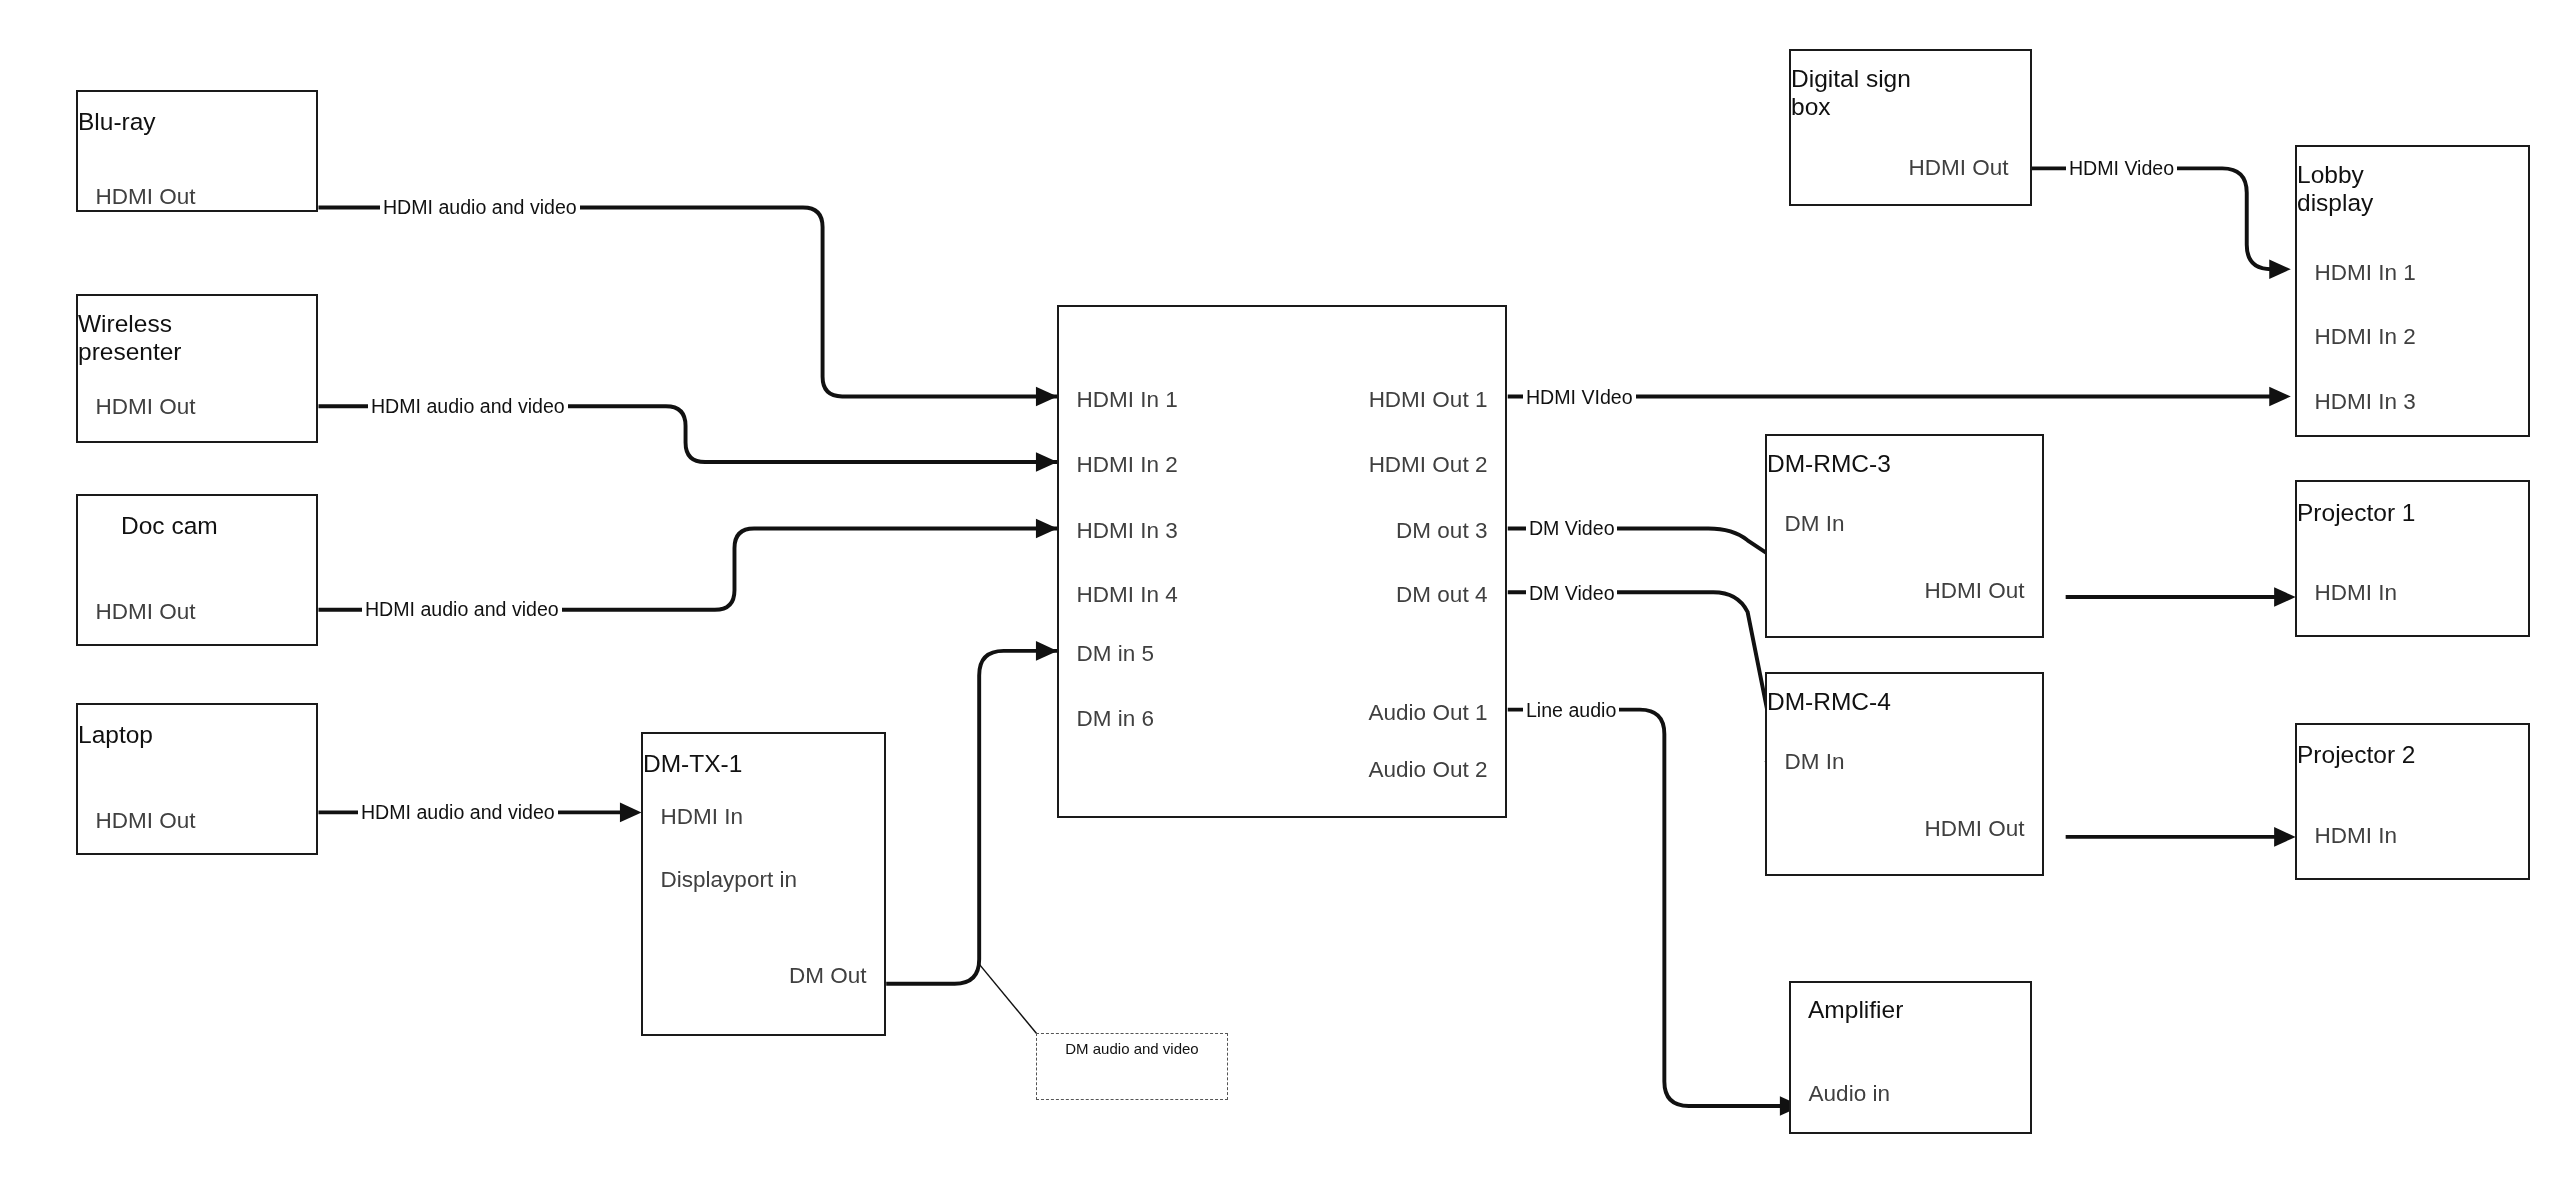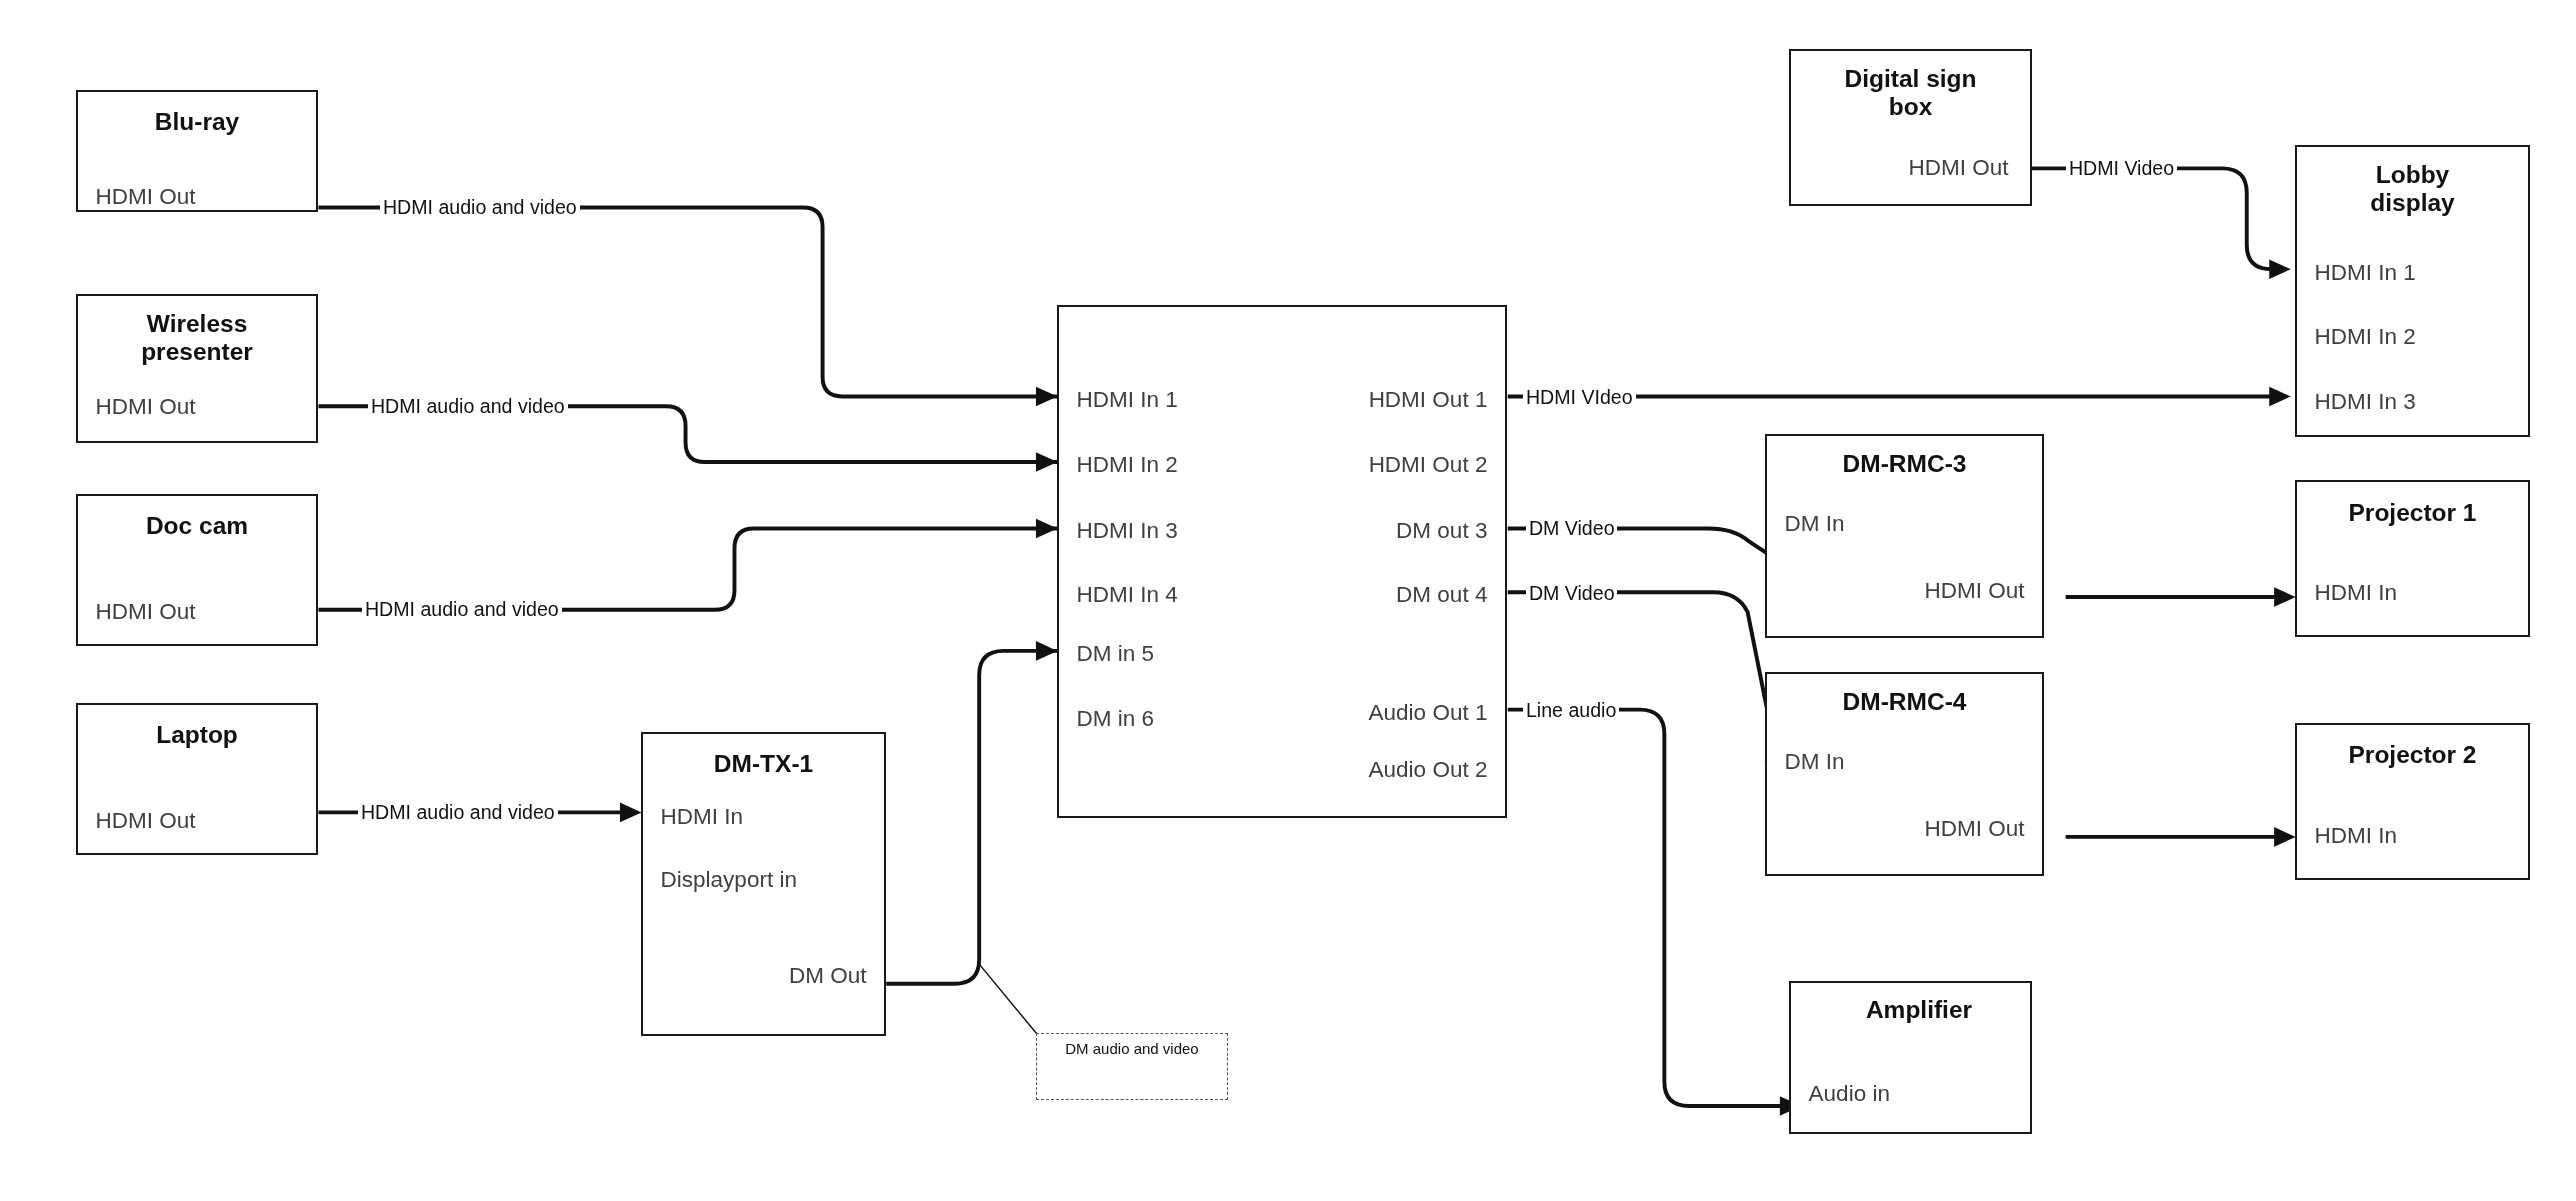--- a/index.html
+++ b/index.html
@@ -18,22 +18,22 @@
     overflow: hidden;
   }
   .node {
     position: absolute;
     box-sizing: border-box;
     border: 2px solid #1a1a1a;
     background: #ffffff;
     z-index: 3;
   }
   .node .title {
-    text-align: center;
-    font-weight: bold;
+    text-align: left;
+    font-weight: normal;
     font-size: 24.5px;
     color: #111111;
     line-height: 1.15;
   }
   .port {
     position: absolute;
     font-size: 22.5px;
     color: #404040;
     white-space: nowrap;
   }
@@ -129,21 +129,21 @@
     <div class="port left" style="top:92px;">HDMI Out</div>
   </div>
 
   <div class="node" style="left:76px; top:294px; width:242px; height:149px;">
     <div class="title" style="margin-top:13.7px; white-space:pre-line;">Wireless
 presenter</div>
     <div class="port left" style="top:98px;">HDMI Out</div>
   </div>
 
   <div class="node" style="left:76px; top:494px; width:242px; height:152px;">
-    <div class="title" style="margin-top:15.7px;">Doc cam</div>
+    <div class="title" style="margin-top:15.7px;padding-left:43px;">Doc cam</div>
     <div class="port left" style="top:103px;">HDMI Out</div>
   </div>
 
   <div class="node" style="left:76px; top:703px; width:242px; height:152px;">
     <div class="title" style="margin-top:15.7px;">Laptop</div>
     <div class="port left" style="top:103px;">HDMI Out</div>
   </div>
 
   <div class="node" style="left:641px; top:732px; width:245px; height:304px;">
     <div class="title" style="margin-top:15.7px;">DM-TX-1</div>

